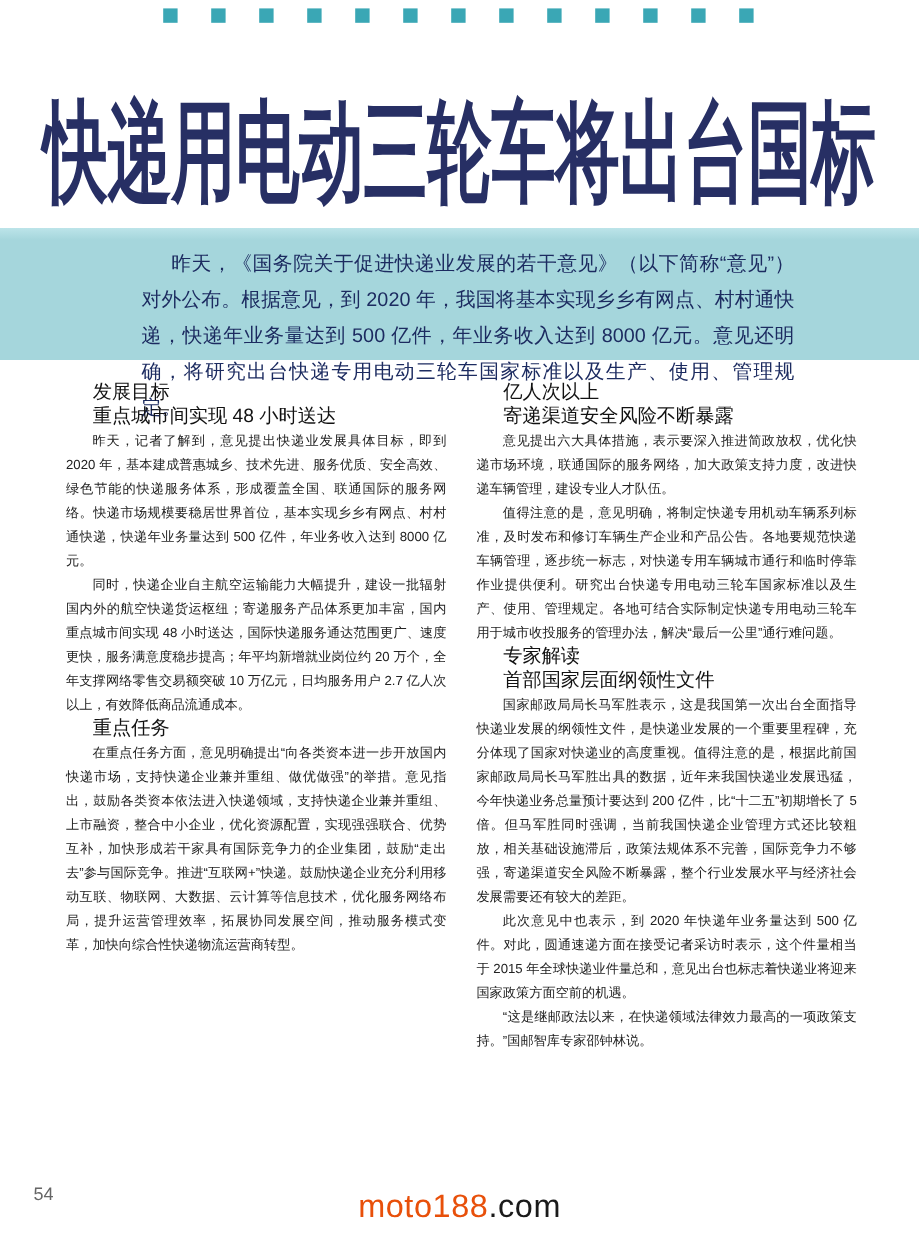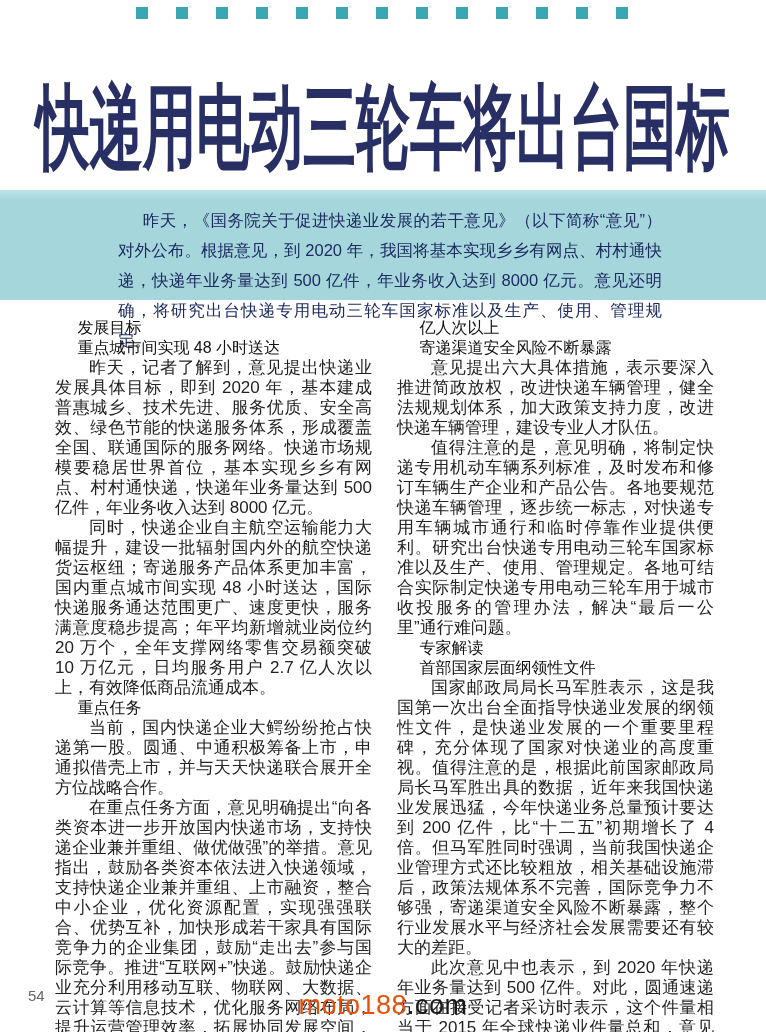--- a/index.html
+++ b/index.html
@@ -71,21 +71,21 @@
   .col h3{
     margin:0;
     font-size:16px;
     font-weight:normal;
     line-height:20px;
     color:var(--heading-text);
     text-indent:1.4em;
   }
   .col p{
     margin:0;
-    font-size:17px;
+    font-size:11px;
     line-height:20px;
     color:var(--body-text);
     text-align:justify;
     text-indent:2em;
   }
   
   .page-number{
     position:absolute;left:28px;top:987px;
     font-size:15px;color:var(--page-num);
   }
@@ -129,32 +129,31 @@
   </div>
 
   <div class="columns">
 
     <div class="col">
       <h3>发展目标</h3>
       <h3>重点城市间实现 48 小时送达</h3>
       <p>昨天，记者了解到，意见提出快递业发展具体目标，即到 2020 年，基本建成普惠城乡、技术先进、服务优质、安全高效、绿色节能的快递服务体系，形成覆盖全国、联通国际的服务网络。快递市场规模要稳居世界首位，基本实现乡乡有网点、村村通快递，快递年业务量达到 500 亿件，年业务收入达到 8000 亿元。</p>
       <p>同时，快递企业自主航空运输能力大幅提升，建设一批辐射国内外的航空快递货运枢纽；寄递服务产品体系更加丰富，国内重点城市间实现 48 小时送达，国际快递服务通达范围更广、速度更快，服务满意度稳步提高；年平均新增就业岗位约 20 万个，全年支撑网络零售交易额突破 10 万亿元，日均服务用户 2.7 亿人次以上，有效降低商品流通成本。</p>
       <h3>重点任务</h3>
-      <p>当前，国内快递企业大鳄纷纷抢占快递第一股。圆通、中通积极筹备上市，申通拟借壳上市，并与天天快递联合展开全方位战略合作。</p>
       <p>在重点任务方面，意见明确提出“向各类资本进一步开放国内快递市场，支持快递企业兼并重组、做优做强”的举措。意见指出，鼓励各类资本依法进入快递领域，支持快递企业兼并重组、上市融资，整合中小企业，优化资源配置，实现强强联合、优势互补，加快形成若干家具有国际竞争力的企业集团，鼓励“走出去”参与国际竞争。推进“互联网+”快递。鼓励快递企业充分利用移动互联、物联网、大数据、云计算等信息技术，优化服务网络布局，提升运营管理效率，拓展协同发展空间，推动服务模式变革，加快向综合性快递物流运营商转型。</p>
     </div>
 
     <div class="col">
       <h3>亿人次以上</h3>
       <h3>寄递渠道安全风险不断暴露</h3>
-      <p>意见提出六大具体措施，表示要深入推进简政放权，改进快递车辆管理，健全法规规划体系，加大政策支持力度，改进快递车辆管理，建设专业人才队伍。</p>
+      <p>意见提出六大具体措施，表示要深入推进简政放权，优化快递市场环境，联通国际的服务网络，加大政策支持力度，改进快递车辆管理，建设专业人才队伍。</p>
       <p>值得注意的是，意见明确，将制定快递专用机动车辆系列标准，及时发布和修订车辆生产企业和产品公告。各地要规范快递车辆管理，逐步统一标志，对快递专用车辆城市通行和临时停靠作业提供便利。研究出台快递专用电动三轮车国家标准以及生产、使用、管理规定。各地可结合实际制定快递专用电动三轮车用于城市收投服务的管理办法，解决“最后一公里”通行难问题。</p>
       <h3>专家解读</h3>
       <h3>首部国家层面纲领性文件</h3>
-      <p>国家邮政局局长马军胜表示，这是我国第一次出台全面指导快递业发展的纲领性文件，是快递业发展的一个重要里程碑，充分体现了国家对快递业的高度重视。值得注意的是，根据此前国家邮政局局长马军胜出具的数据，近年来我国快递业发展迅猛，今年快递业务总量预计要达到 200 亿件，比“十二五”初期增长了 4 倍。但马军胜同时强调，当前我国快递企业管理方式还比较粗放，相关基础设施滞后，政策法规体系不完善，国际竞争力不够强，寄递渠道安全风险不断暴露，整个行业发展水平与经济社会发展需要还有较大的差距。</p>
+      <p>国家邮政局局长马军胜表示，这是我国第一次出台全面指导快递业发展的纲领性文件，是快递业发展的一个重要里程碑，充分体现了国家对快递业的高度重视。值得注意的是，根据此前国家邮政局局长马军胜出具的数据，近年来我国快递业发展迅猛，今年快递业务总量预计要达到 200 亿件，比“十二五”初期增长了 5 倍。但马军胜同时强调，当前我国快递企业管理方式还比较粗放，相关基础设施滞后，政策法规体系不完善，国际竞争力不够强，寄递渠道安全风险不断暴露，整个行业发展水平与经济社会发展需要还有较大的差距。</p>
       <p>此次意见中也表示，到 2020 年快递年业务量达到 500 亿件。对此，圆通速递方面在接受记者采访时表示，这个件量相当于 2015 年全球快递业件量总和，意见出台也标志着快递业将迎来国家政策方面空前的机遇。</p>
       <p>“这是继邮政法以来，在快递领域法律效力最高的一项政策支持。”国邮智库专家邵钟林说。</p>
     </div>
 
   </div>
 
   <div class="page-number">54</div>
 
   <div class="logo"><span class="main">moto188</span><span class="suffix">.com</span></div>
 

